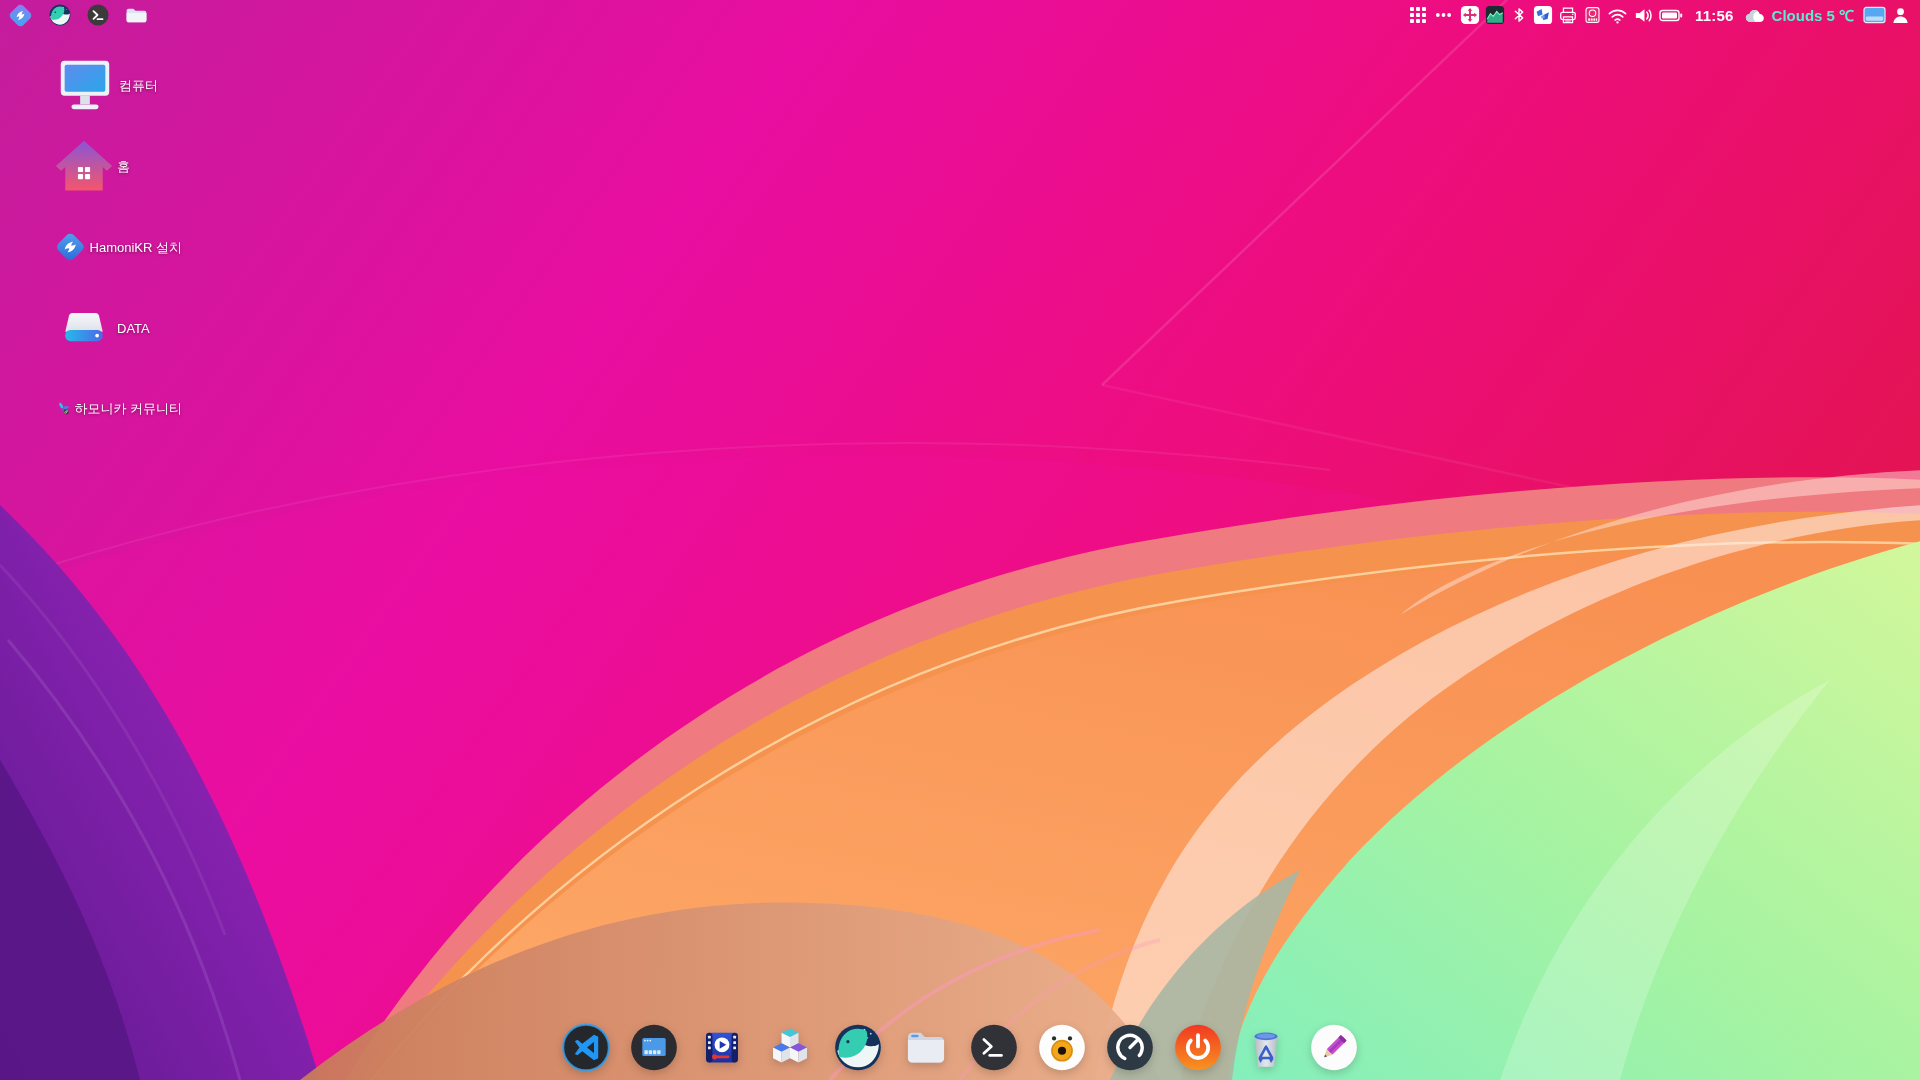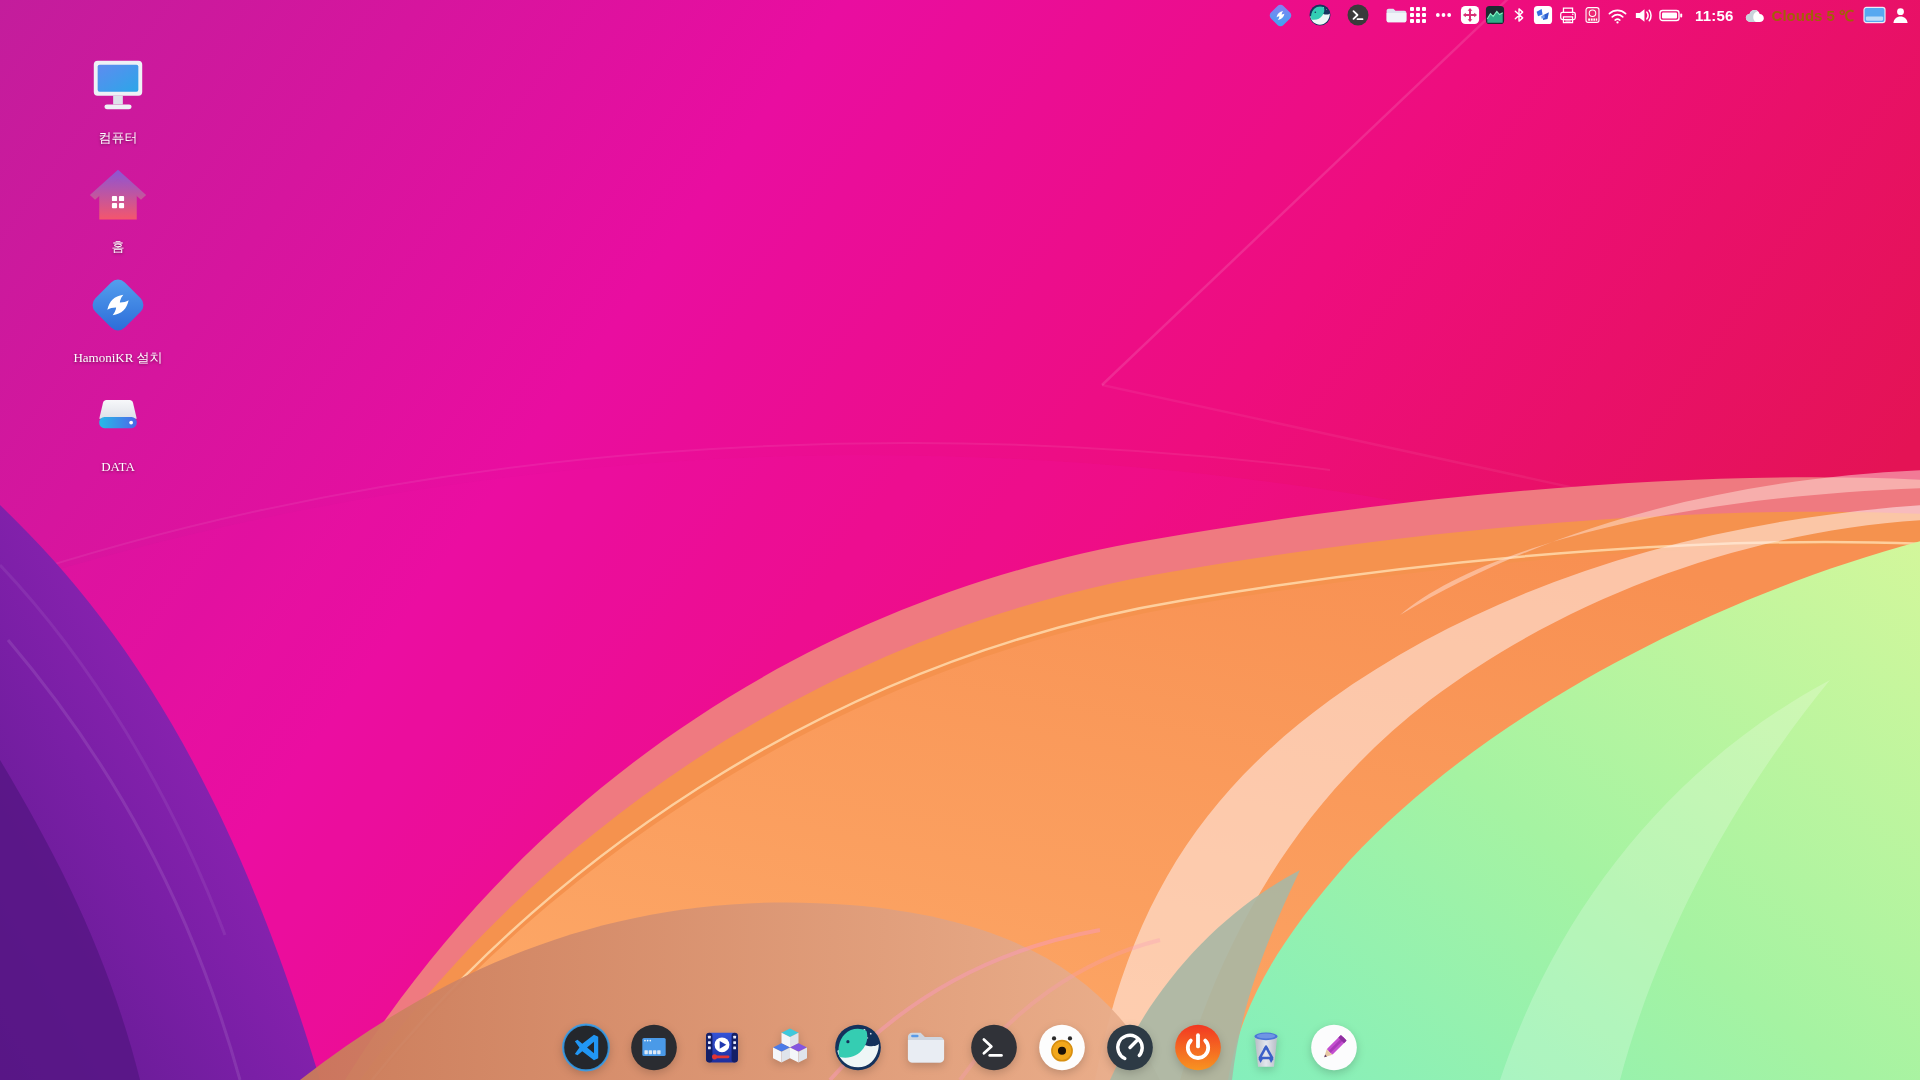--- a/index.html
+++ b/index.html
@@ -2,34 +2,34 @@
 <html><head>
 <meta charset="utf-8">
 <style>
   html,body{margin:0;padding:0;background:#111;}
   .screen{position:relative;width:1920px;height:1080px;overflow:hidden;
           font-family:"Liberation Sans",sans-serif;user-select:none;}
   .wallpaper{position:absolute;inset:0;width:100%;height:100%;display:block;}
 
   
   .panel{position:absolute;top:0;left:0;right:0;height:30px;display:flex;
-         justify-content:flex-end;align-items:center;padding:0 10px 0 7px;z-index:6;}
+         justify-content:space-between;align-items:center;padding:0 10px 0 7px;z-index:6;}
   .pleft{display:flex;align-items:center;gap:14px;}
   .ptray{display:flex;align-items:center;gap:5px;color:#fff;}
   .tbtn,.lbtn{display:flex;align-items:center;justify-content:center;background:none;
               border:none;padding:0;margin:0;cursor:pointer;}
   .tbtn{height:26px;}
   .clock{font-size:15px;font-weight:700;letter-spacing:.2px;color:#fff;margin:0 5px 0 7px;}
-  .weather{display:flex;align-items:center;gap:4px;font-size:15px;font-weight:600;color:#a16207;
+  .weather{display:flex;align-items:center;gap:4px;font-size:15px;font-weight:600;color:#5eead4;
            margin-right:4px;cursor:pointer;}
 
   
   .dicons{position:absolute;top:54px;left:54px;width:128px;display:flex;flex-direction:column;
           gap:20px;z-index:3;}
-  .dicon{display:flex;flex-direction:column;align-items:center;gap:14px;cursor:pointer;background:none;border:none;padding:0;font-family:Liberation Serif, serif;}
+  .dicon{display:flex;flex-direction:row;align-items:center;gap:3px;cursor:pointer;background:none;border:none;padding:0;}
   .dicon .dlabel{color:#fff;font-size:13px;line-height:15px;text-shadow:0 1px 3px rgba(0,0,0,.45);
                  white-space:nowrap;}
 
   
   .dock{position:absolute;bottom:7px;left:50%;transform:translateX(-50%);display:flex;
         align-items:center;gap:17px;z-index:6;}
   .ditem{width:51px;height:51px;background:none;border:none;padding:0;cursor:pointer;
          filter:drop-shadow(0 3px 4px rgba(0,0,0,.18));}
   .ditem svg{width:51px;height:51px;display:block;}
 </style>
@@ -342,20 +342,33 @@
               <stop offset="1" stop-color="#dde1e8"></stop>
             </linearGradient>
         </defs>
         <path d="M12,36 L16,19 C16.5,17 18,16 19.5,16 H44.5 C46,16 47.5,17 48,19 L52,36 Z" fill="url(#gdt)"></path>
         <rect x="12" y="34" width="40" height="12" rx="5.5" fill="url(#gdd)"></rect>
         <circle cx="46" cy="40" r="2" fill="#fff"></circle>
       </svg>
       <span class="dlabel">DATA</span>
     </button>
 
+    <button class="dicon">
+      <svg viewBox="0 0 64 64" width="60" height="60">
+        <path d="M30,34 C22,30 18,22 20,12 C27,14 32,19 33.5,27 C34.3,31.5 33,34 30,34 Z" fill="#2fc3e0"></path>
+        <path d="M33,30 C40,24 48,23 56,27 C52,34 45,37.5 37.5,36 C33.8,35.2 32.4,33 33,30 Z" fill="#4a7fe0"></path>
+        <path d="M29,33 C36,36 40,43 39,52 C32,49.5 27.5,44 27.5,36.8 C27.5,34 28,33 29,33 Z" fill="#8a42d8"></path>
+        <circle cx="45" cy="46" r="9.5" fill="#3c4046"></circle>
+        <g transform="rotate(-45 45 46)" stroke="#fff" stroke-width="1.8" fill="none">
+          <rect x="37.8" y="43.8" width="7.2" height="4.4" rx="2.2"></rect>
+          <rect x="44.8" y="43.8" width="7.2" height="4.4" rx="2.2"></rect>
+        </g>
+      </svg>
+      <span class="dlabel">하모니카 커뮤니티</span>
+    </button>
   </main>
 
   <footer class="dock">
 
     <button class="ditem">
       <svg viewBox="0 0 48 48">
         <circle cx="24" cy="24" r="21.5" fill="#24272c"></circle>
         <circle cx="24" cy="24" r="21.5" fill="none" stroke="#2f9df0" stroke-width="2" opacity="0.85"></circle>
         <path fill="#2196f3" fill-rule="evenodd" d="M31.5,12 L35.5,13.8 V34.2 L31.5,36 L20.5,27.5 L16,31.3 L13.5,30 L17.8,24 L13.5,18 L16,16.7 L20.5,20.5 Z M31.5,18.5 L25,24 L31.5,29.5 Z"></path>
       </svg>

